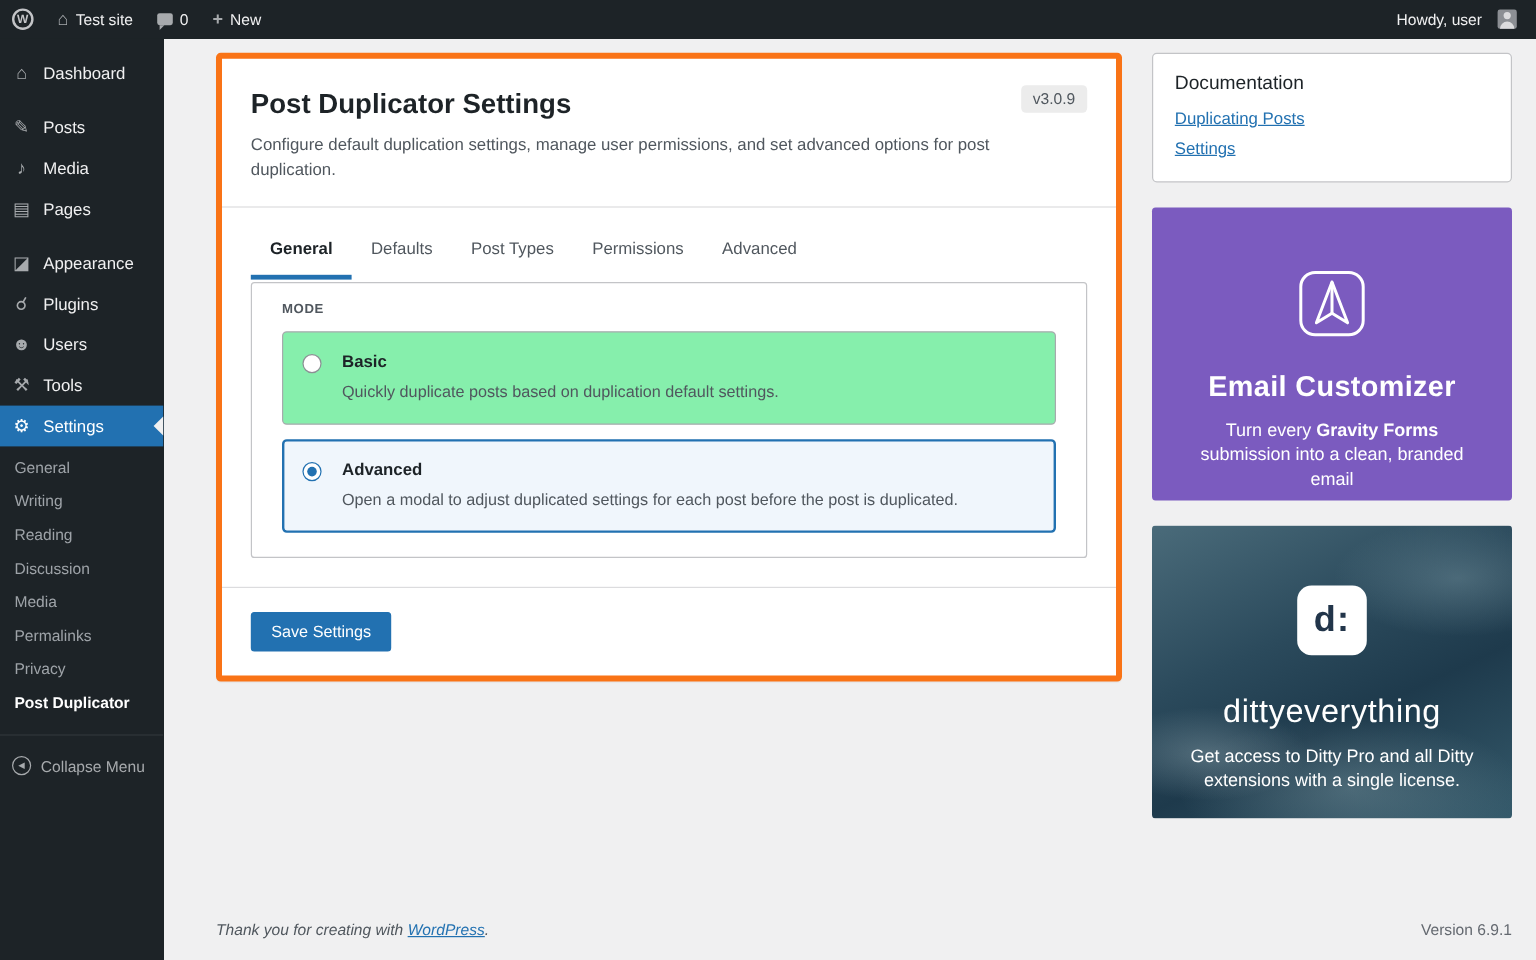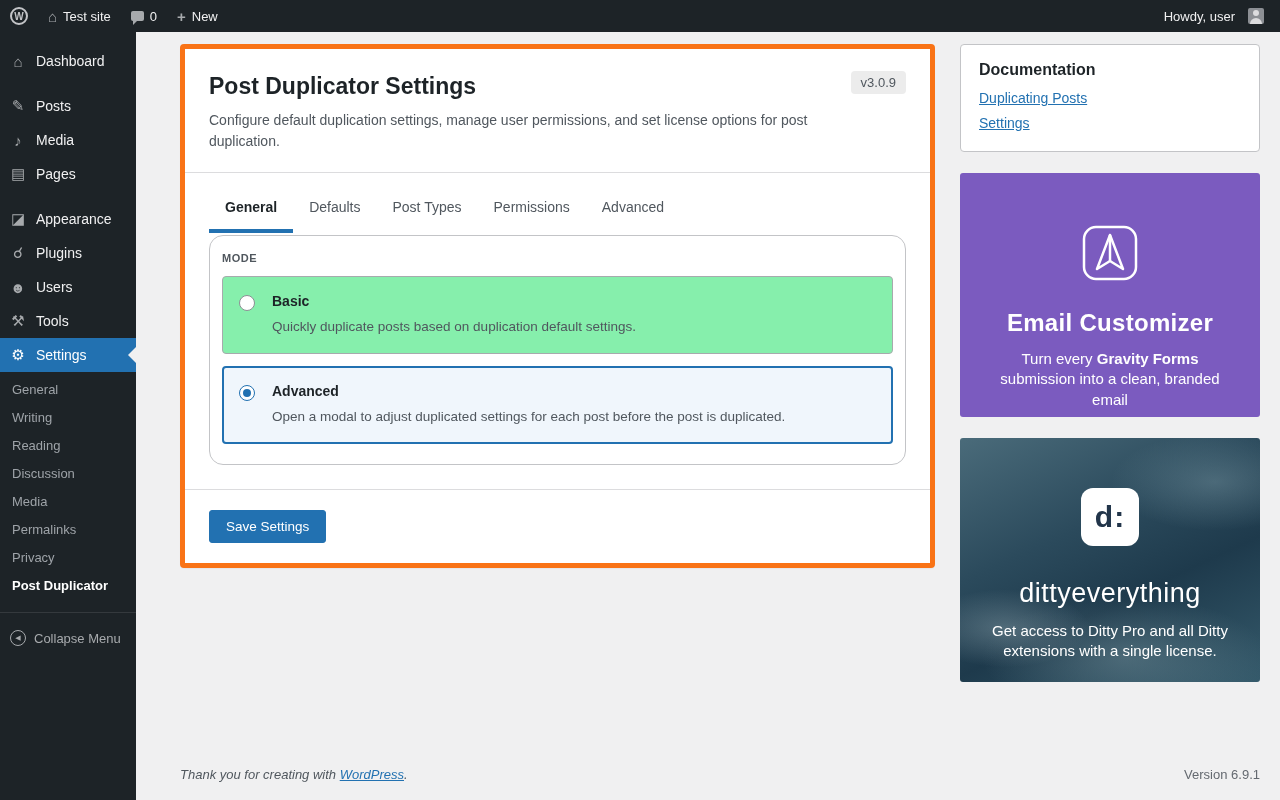--- a/index.html
+++ b/index.html
@@ -50,35 +50,35 @@
 
   .card{background:#fff;border:5px solid #f97316;border-radius:4px;box-shadow:0 1px 1px rgba(0,0,0,.04)}
   .card-header{padding:24px 24px 20px;border-bottom:1px solid #dcdcde;position:relative}
   .card-title{font-size:23px;font-weight:700;color:#1d2327}
   .version-badge{position:absolute;top:22px;right:24px;background:#ececec;color:#50575e;font-size:13px;padding:4px 10px;border-radius:4px}
   .card-desc{margin-top:10px;font-size:14px;color:#50575e;line-height:1.5;max-width:650px}
   .tabs{display:flex;padding:12px 24px 0}
   .tab{padding:14px 16px;font-size:14px;color:#50575e;cursor:pointer;border-bottom:4px solid transparent}
   .tab.active{color:#1d2327;font-weight:700;border-bottom-color:#2271b1}
   .card-body{padding:2px 24px 24px}
-  .panel{border:1px solid #c3c4c7;border-radius:14px;padding:16px 12px 20px}
+  .panel{border:1px solid #c3c4c7;border-radius:3px;padding:16px 25px 20px}
   .mode-label{font-size:11px;letter-spacing:.5px;color:#50575e;font-weight:700}
   .option{display:flex;gap:17px;border:1px solid #a7aaad;border-radius:4px;padding:16px;margin-top:12px;background:#86efac;cursor:pointer;align-items:flex-start}
   .option.selected{border:2px solid #2271b1;background:#f0f6fc;padding:15px}
   .radio{flex:0 0 16px;width:16px;height:16px;border:1px solid #8c8f94;border-radius:50%;background:#fff;margin-top:2px;position:relative}
   .option.selected .radio{border-color:#2271b1}
   .radio.checked::after{content:"";position:absolute;inset:3px;background:#2271b1;border-radius:50%}
   .opt-label{font-size:14px;font-weight:700;color:#1d2327}
   .opt-desc{margin-top:9px;font-size:13.5px;color:#50575e;line-height:1.4}
   .card-footer{border-top:1px solid #dcdcde;padding:20px 24px}
   .btn-primary{display:inline-block;background:#2271b1;border:1px solid #2271b1;color:#fff;font-size:13.5px;padding:8px 16px;border-radius:3px;cursor:pointer;font-family:inherit}
 
   
   .doc-panel{background:#fff;border:1px solid #c3c4c7;border-radius:4px;padding:16px 18px 20px}
-  .doc-title{font-size:16px;font-weight:700;color:#1d2327}
+  .doc-title{font-size:16px;font-weight:400;color:#1d2327}
   .doc-link{display:inline-block;margin-top:11px;font-size:14px;color:#2271b1;text-decoration:underline;cursor:pointer}
   .doc-link + .doc-link{margin-top:9px}
   .doc-links{display:flex;flex-direction:column;align-items:flex-start}
 
   .ad{border-radius:3px;color:#fff;text-align:center;cursor:pointer;overflow:hidden}
   .ad-email{height:244px;padding:48px 26px 0;background:#7b5bbf}
   .plane-box{display:flex;justify-content:center}
   .ad-email-title{margin-top:24px;font-size:24px;font-weight:700;letter-spacing:.3px}
   .ad-email-text{margin-top:12px;font-size:15px;line-height:1.35}
   .ad-ditty{height:244px;padding:50px 26px 0;background:
@@ -180,21 +180,21 @@
   </div>
 </div>
 
 <div class="main">
   <div class="content-row">
     <div class="col-left">
       <div class="card">
         <div class="card-header">
           <h1 class="card-title">Post Duplicator Settings</h1>
           <span class="version-badge">v3.0.9</span>
-          <p class="card-desc">Configure default duplication settings, manage user permissions, and set license options for post duplication.</p>
+          <p class="card-desc">Configure default duplication settings, manage user permissions, and set advanced options for post duplication.</p>
         </div>
 
         <div class="tabs">
           <span class="tab active">General</span>
           <span class="tab">Defaults</span>
           <span class="tab">Post Types</span>
           <span class="tab">Permissions</span>
           <span class="tab">Advanced</span>
         </div>
 

